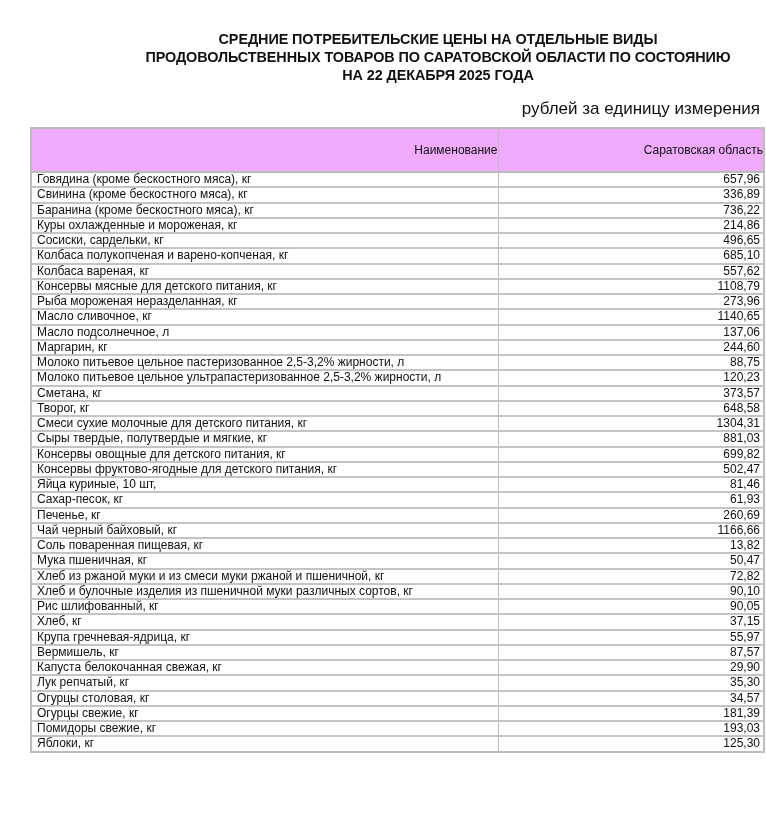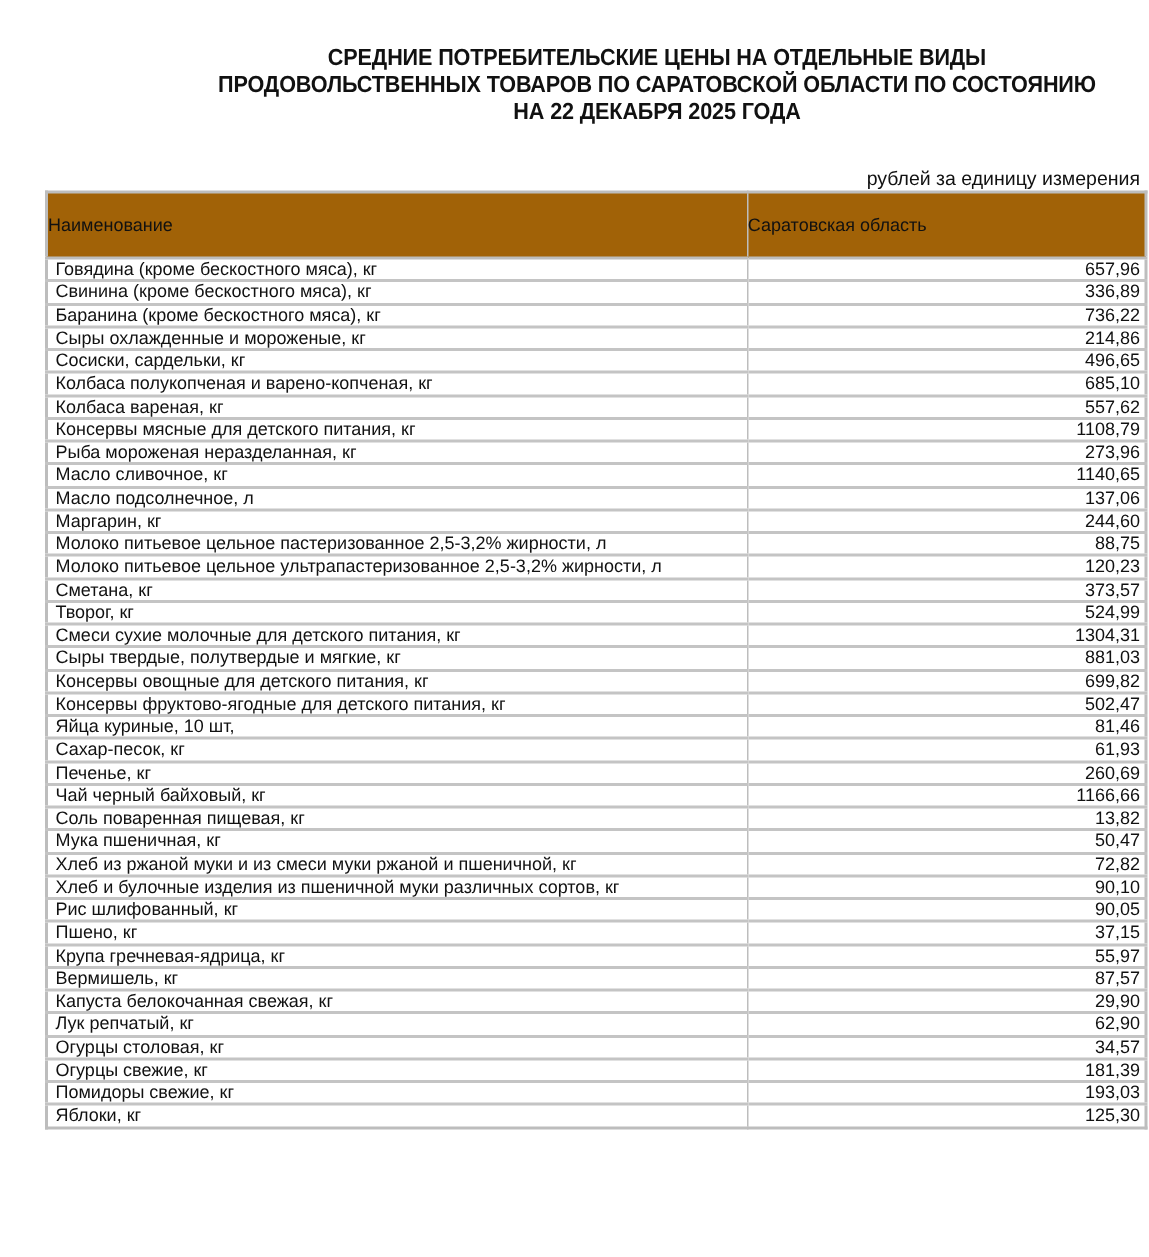--- a/index.html
+++ b/index.html
@@ -7,33 +7,33 @@
       width: 766px; height: 838px; position: relative; overflow: hidden;
       font-family: "Liberation Sans", sans-serif; color: #111;
     }
     .title {
       position: absolute; left: 110px; top: 30px; width: 656px;
       text-align: center; font-weight: bold; font-size: 15.5px; line-height: 18px;
       letter-spacing: -0.1px; transform: scaleX(0.93); transform-origin: center top;
     }
     .title div { white-space: nowrap; }
     .units {
-      position: absolute; right: 6px; top: 111px;
-      font-size: 13px; white-space: nowrap;
+      position: absolute; right: 6px; top: 99px;
+      font-size: 17px; white-space: nowrap;
     }
     table.prices {
       position: absolute; left: 30px; top: 127px; width: 733px;
       border-collapse: collapse; table-layout: fixed;
       border: 2px solid #bdbdbd;
     }
     table.prices col.c1 { width: 467px; }
     table.prices col.c2 { width: 266px; }
     table.prices th {
-      background: #a16207; font-weight: normal; font-size: 12px;
-      height: 42px; padding: 0; text-align: left;
+      background: #f0abfc; font-weight: normal; font-size: 12px;
+      height: 42px; padding: 0; text-align: right;
       border: 1px solid #bdbdbd; border-bottom: 2px solid #bdbdbd;
     }
     table.prices td {
       height: 13.25px; padding: 0 4px 0 5px; font-size: 12px; line-height: 13px;
       border: 1px solid #bdbdbd; border-top: 2px solid #c4c4c4;
       white-space: nowrap; overflow: hidden;
     }
     table.prices td.val { text-align: right; padding-right: 3px; }
   </style>
 </head>
@@ -65,21 +65,21 @@
       </tr>
       <tr>
         <td>Свинина (кроме бескостного мяса), кг</td>
         <td class="val">336,89</td>
       </tr>
       <tr>
         <td>Баранина (кроме бескостного мяса), кг</td>
         <td class="val">736,22</td>
       </tr>
       <tr>
-        <td>Сыры охлажденные и мороженые, кг</td>
+        <td>Куры охлажденные и мороженая, кг</td>
         <td class="val">214,86</td>
       </tr>
       <tr>
         <td>Сосиски, сардельки, кг</td>
         <td class="val">496,65</td>
       </tr>
       <tr>
         <td>Колбаса полукопченая и варено-копченая, кг</td>
         <td class="val">685,10</td>
       </tr>
@@ -114,21 +114,21 @@
       <tr>
         <td>Молоко питьевое цельное ультрапастеризованное 2,5-3,2% жирности, л</td>
         <td class="val">120,23</td>
       </tr>
       <tr>
         <td>Сметана, кг</td>
         <td class="val">373,57</td>
       </tr>
       <tr>
         <td>Творог, кг</td>
-        <td class="val">524,99</td>
+        <td class="val">648,58</td>
       </tr>
       <tr>
         <td>Смеси сухие молочные для детского питания, кг</td>
         <td class="val">1304,31</td>
       </tr>
       <tr>
         <td>Сыры твердые, полутвердые и мягкие, кг</td>
         <td class="val">881,03</td>
       </tr>
       <tr>
@@ -169,38 +169,38 @@
       </tr>
       <tr>
         <td>Хлеб и булочные изделия из пшеничной муки различных сортов, кг</td>
         <td class="val">90,10</td>
       </tr>
       <tr>
         <td>Рис шлифованный, кг</td>
         <td class="val">90,05</td>
       </tr>
       <tr>
-        <td>Пшено, кг</td>
+        <td>Хлеб, кг</td>
         <td class="val">37,15</td>
       </tr>
       <tr>
         <td>Крупа гречневая-ядрица, кг</td>
         <td class="val">55,97</td>
       </tr>
       <tr>
         <td>Вермишель, кг</td>
         <td class="val">87,57</td>
       </tr>
       <tr>
         <td>Капуста белокочанная свежая, кг</td>
         <td class="val">29,90</td>
       </tr>
       <tr>
         <td>Лук репчатый, кг</td>
-        <td class="val">62,90</td>
+        <td class="val">35,30</td>
       </tr>
       <tr>
         <td>Огурцы столовая, кг</td>
         <td class="val">34,57</td>
       </tr>
       <tr>
         <td>Огурцы свежие, кг</td>
         <td class="val">181,39</td>
       </tr>
       <tr>

